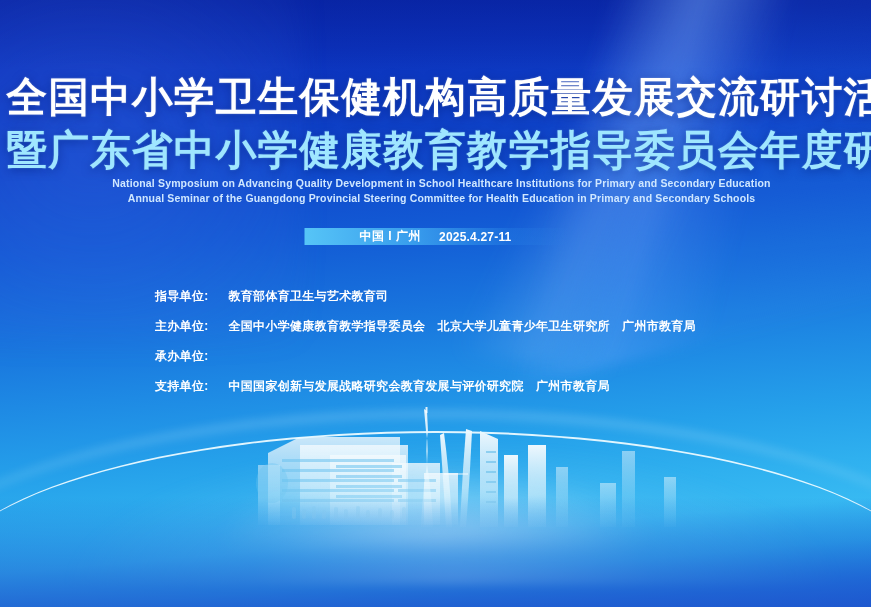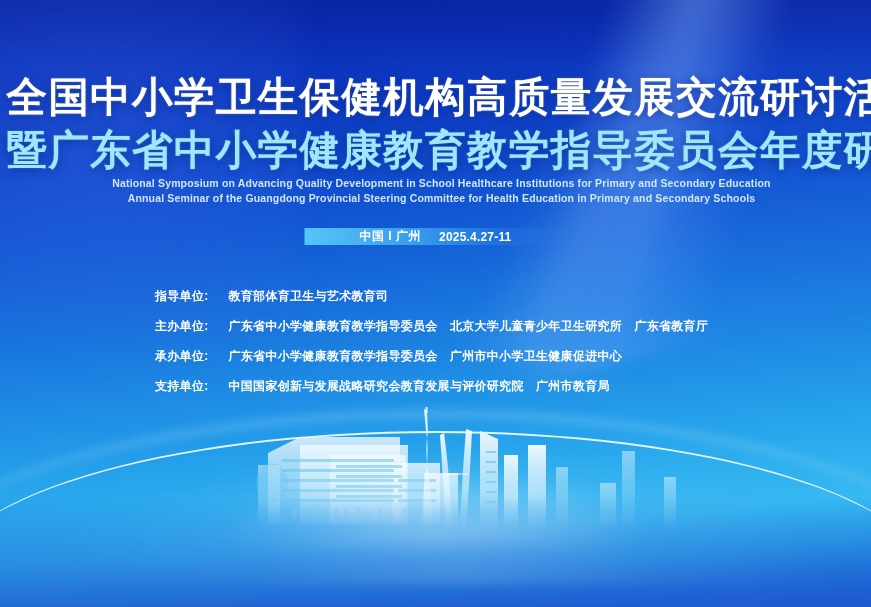--- a/index.html
+++ b/index.html
@@ -301,25 +301,24 @@
     <span class="badge-date">2025.4.27-11</span>
   </div>
 
   <div class="orgs">
     <div class="org-row">
       <span class="org-label">指导单位:</span>
       <span class="org-value">教育部体育卫生与艺术教育司</span>
     </div>
     <div class="org-row">
       <span class="org-label">主办单位:</span>
-      <span class="org-value">广东省中小学健康教育教学指导委员会　北京大学儿童青少年卫生研究所　广东省教育厅</span>
+      <span class="org-value">全国中小学健康教育教学指导委员会　北京大学儿童青少年卫生研究所　广州市教育局</span>
     </div>
     <div class="org-row">
       <span class="org-label">承办单位:</span>
-      <span class="org-value">广东省中小学健康教育教学指导委员会　广州市中小学卫生健康促进中心</span>
     </div>
     <div class="org-row">
       <span class="org-label">支持单位:</span>
       <span class="org-value">中国国家创新与发展战略研究会教育发展与评价研究院　广州市教育局</span>
     </div>
   </div>
 
 </div>
 
 </body></html>

